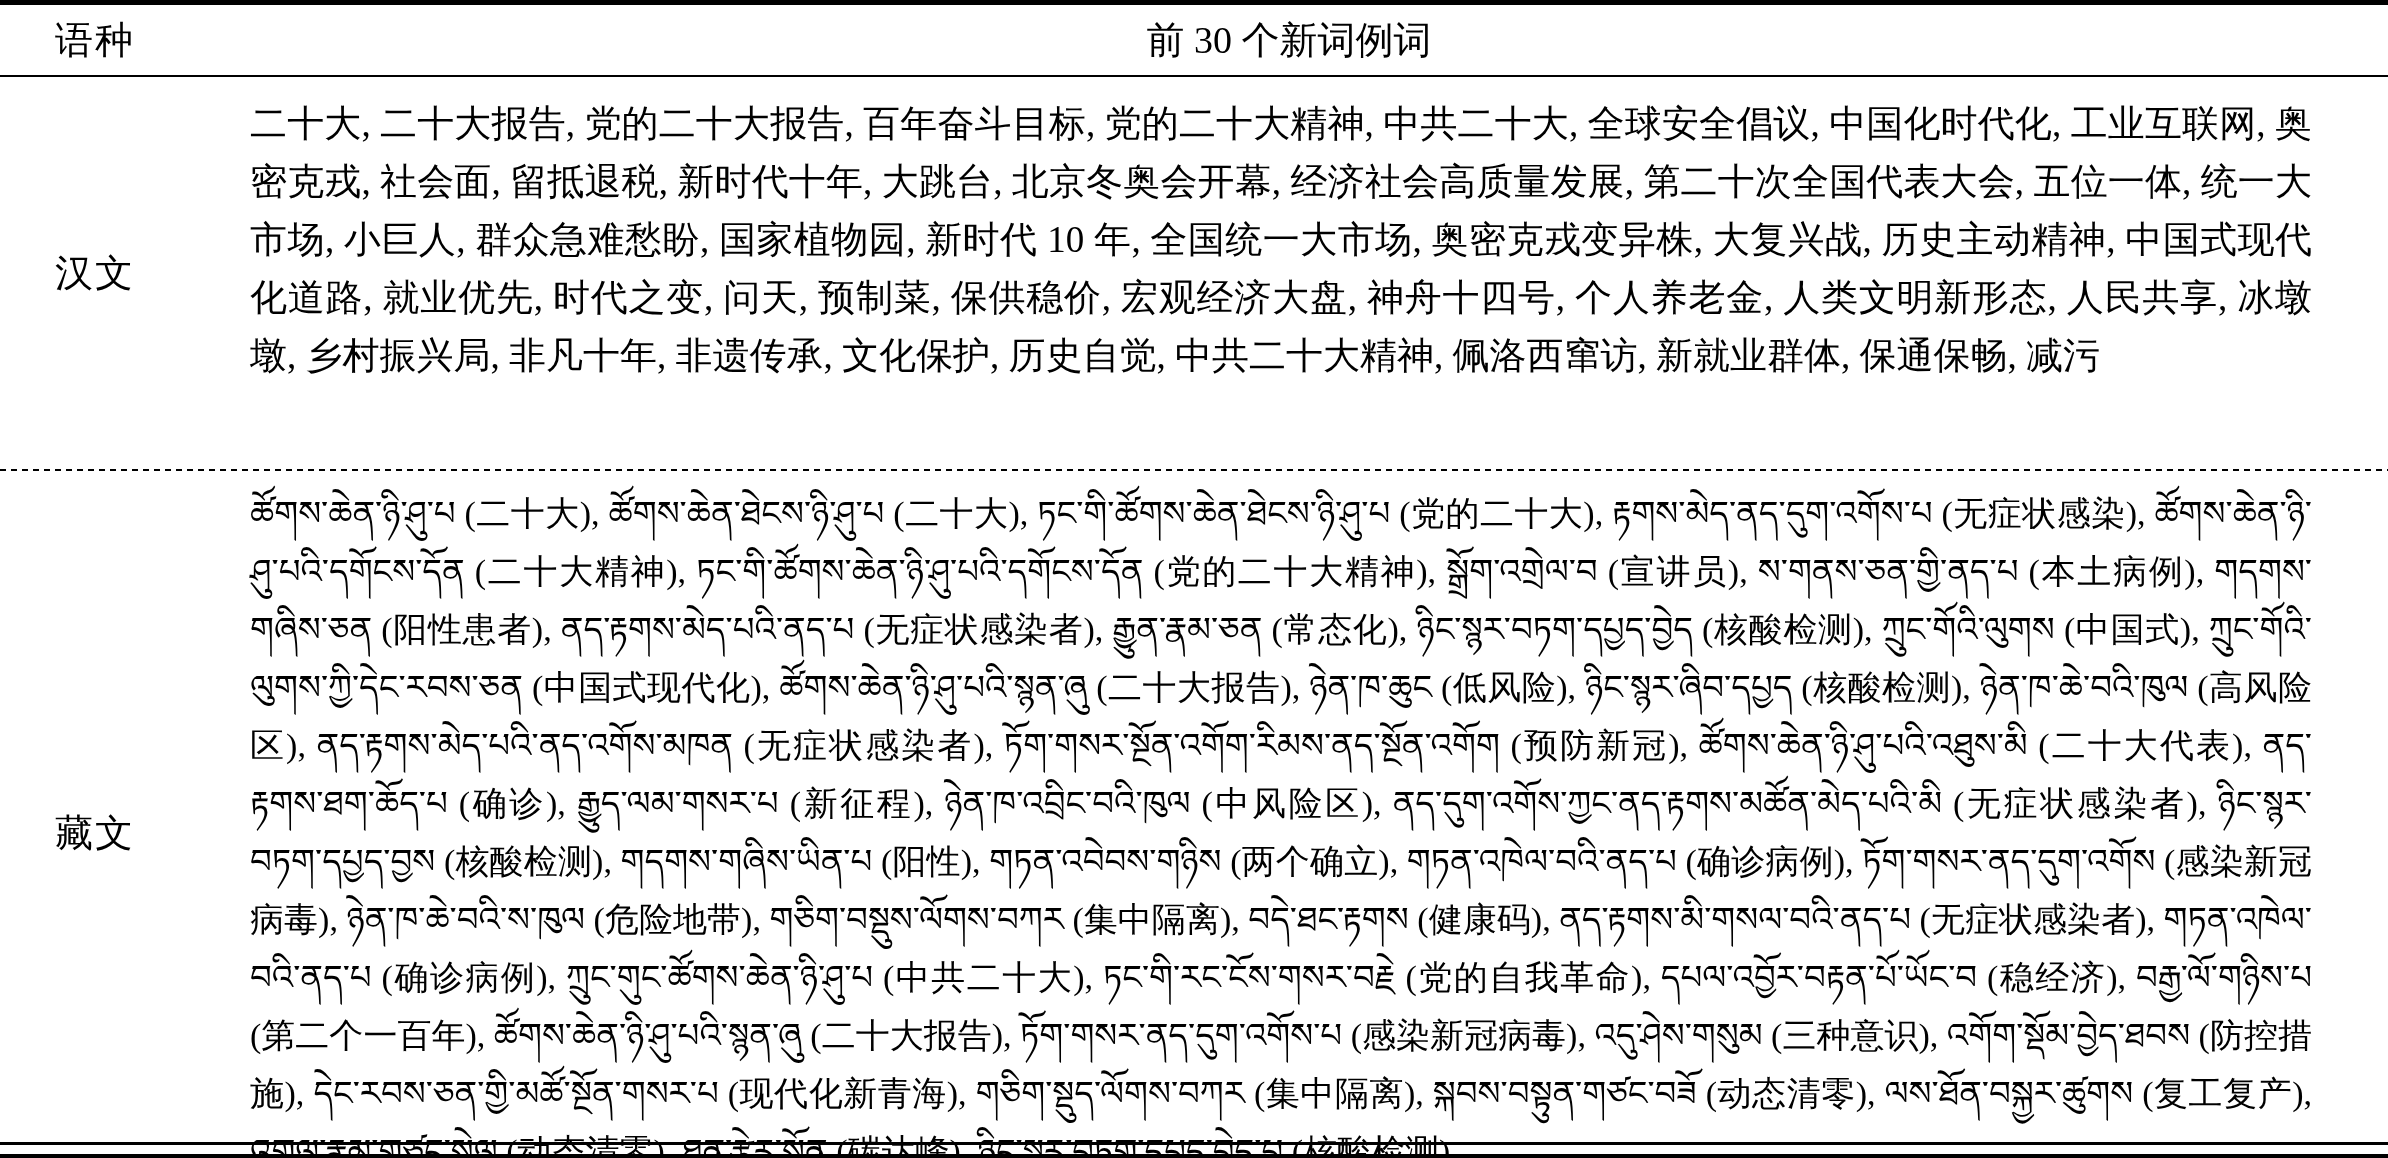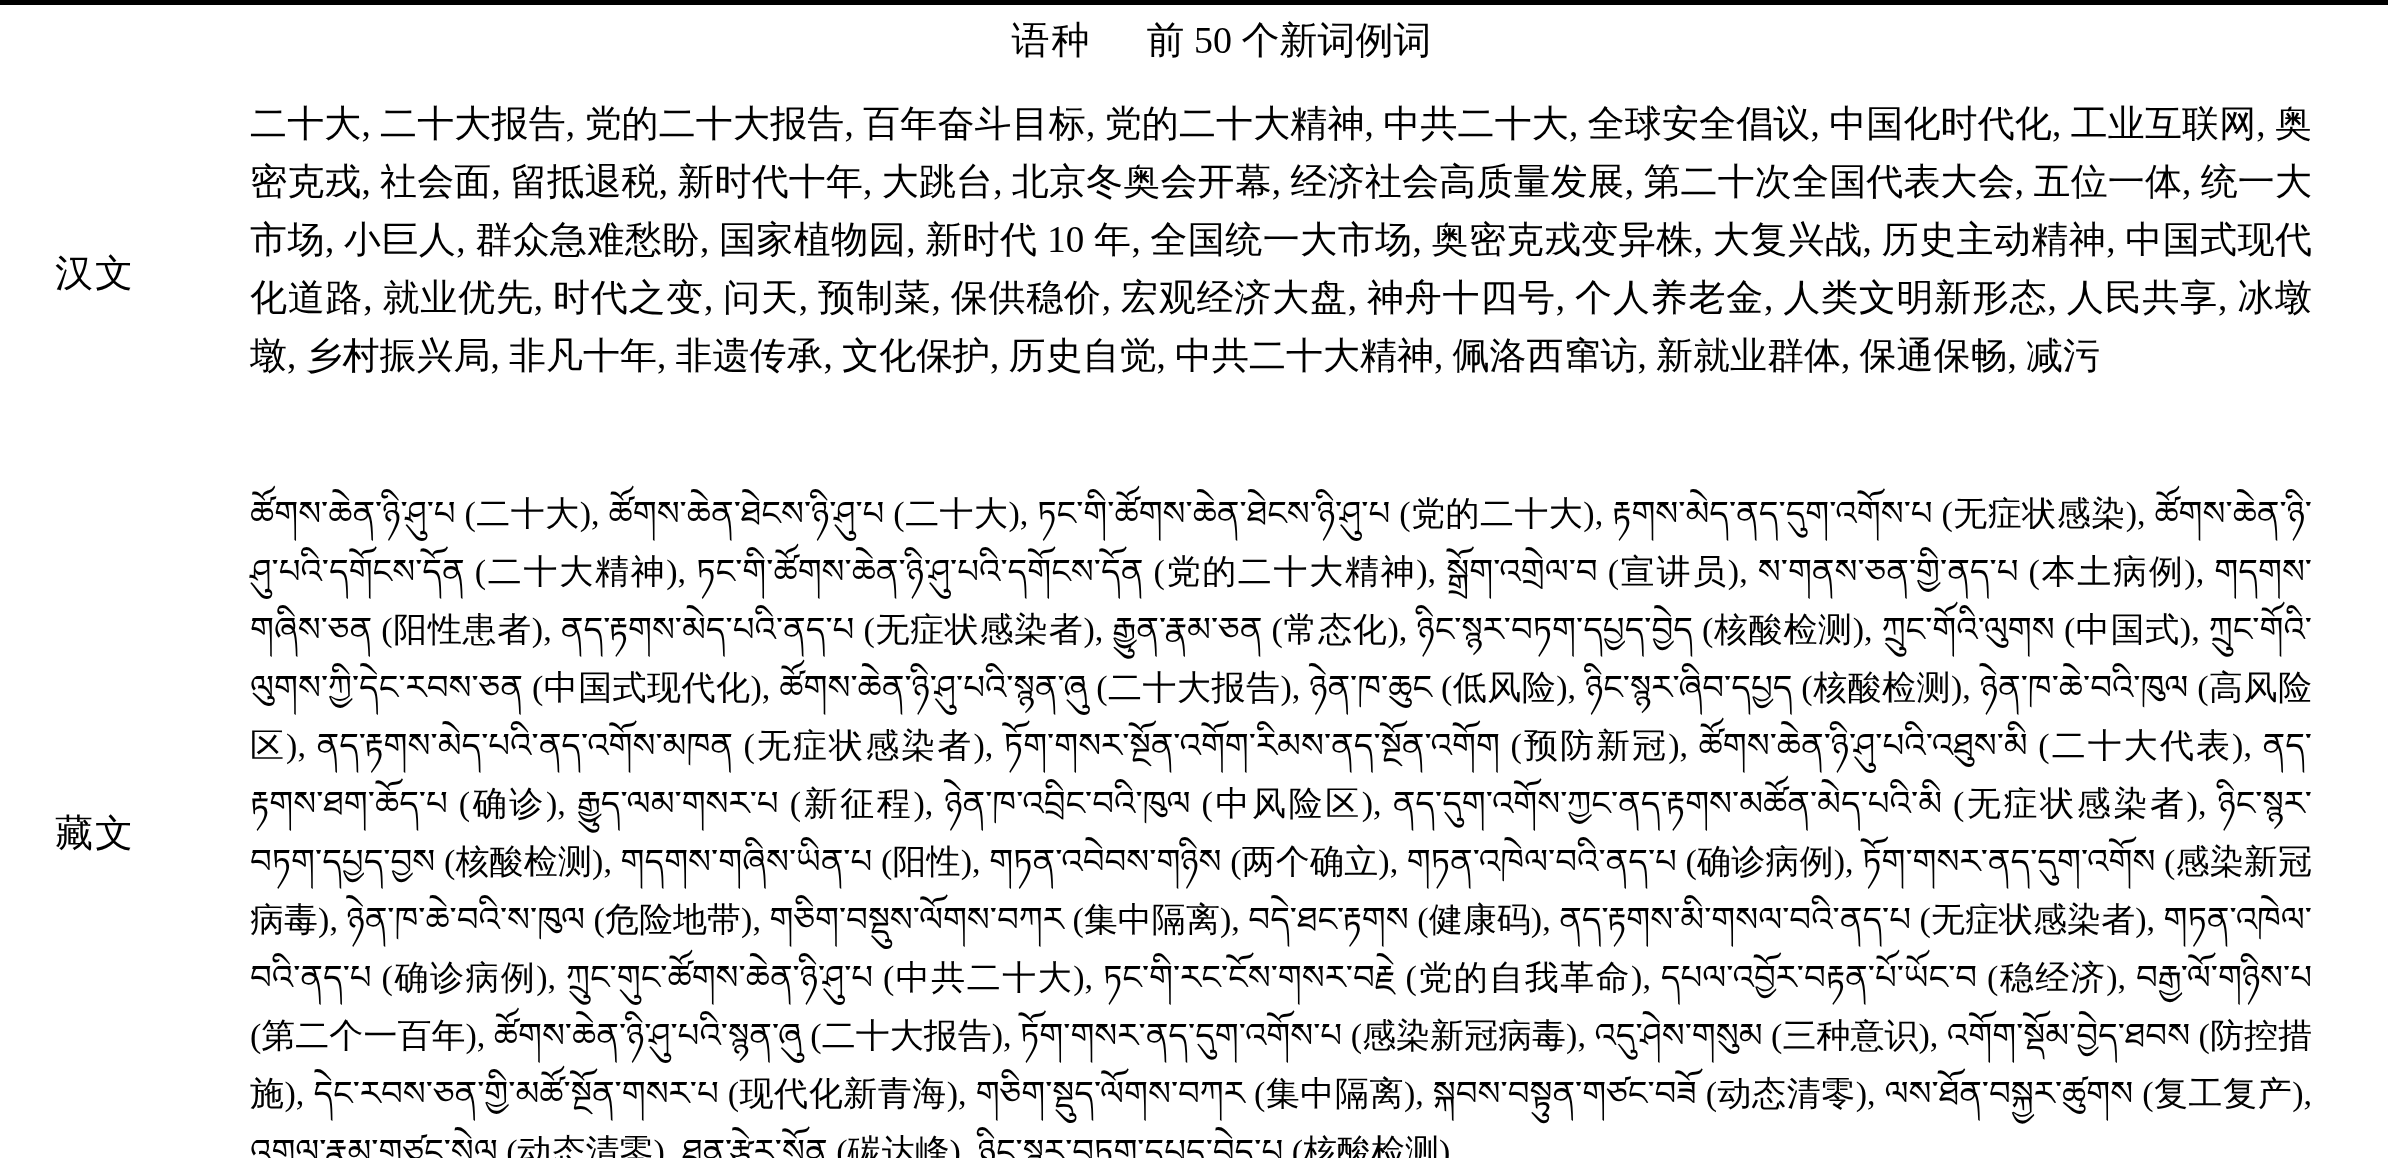--- a/index.html
+++ b/index.html
@@ -12,21 +12,20 @@
     color: #000000;
     font-family: "Liberation Serif", "DejaVu Serif", serif;
     overflow: hidden;
   }
   .table {
     width: 100%;
     height: 100%;
     display: flex;
     flex-direction: column;
     border-top: 5px solid #000;
-    align-items: center;
   }
   .hrule { height: 0; border-top: 2px solid #000; }
   .dashed-rule {
     height: 2px;
     background-image: repeating-linear-gradient(90deg, #000 0px, #000 6px, transparent 6px, transparent 11px);
   }
   .bottom-rules { margin-top: auto; }
   .bottom-rules .thin { border-top: 3px solid #000; }
   .bottom-rules .gap { height: 9px; }
   .bottom-rules .thick { border-top: 4px solid #000; }
@@ -68,21 +67,21 @@
   }
 </style>
 </head>
 <body>
 
 <div class="page">
   <div class="table">
 
     <div class="grid-row header-row">
       <div class="label-cell">语种</div>
-      <div class="header-words-cell">前 50 个新词例词</div>
+      <div class="header-words-cell">前 30 个新词例词</div>
     </div>
 
     <div class="hrule"></div>
 
     <div class="grid-row row-hanzi">
       <div class="label-cell">汉文</div>
       <div class="content-cell">二十大, 二十大报告, 党的二十大报告, 百年奋斗目标, 党的二十大精神, 中共二十大, 全球安全倡议, 中国化时代化, 工业互联网, 奥密克戎, 社会面, 留抵退税, 新时代十年, 大跳台, 北京冬奥会开幕, 经济社会高质量发展, 第二十次全国代表大会, 五位一体, 统一大市场, 小巨人, 群众急难愁盼, 国家植物园, 新时代 10 年, 全国统一大市场, 奥密克戎变异株, 大复兴战, 历史主动精神, 中国式现代化道路, 就业优先, 时代之变, 问天, 预制菜, 保供稳价, 宏观经济大盘, 神舟十四号, 个人养老金, 人类文明新形态, 人民共享, 冰墩墩, 乡村振兴局, 非凡十年, 非遗传承, 文化保护, 历史自觉, 中共二十大精神, 佩洛西窜访, 新就业群体, 保通保畅, 减污</div>
     </div>
 
     <div class="dashed-rule"></div>

